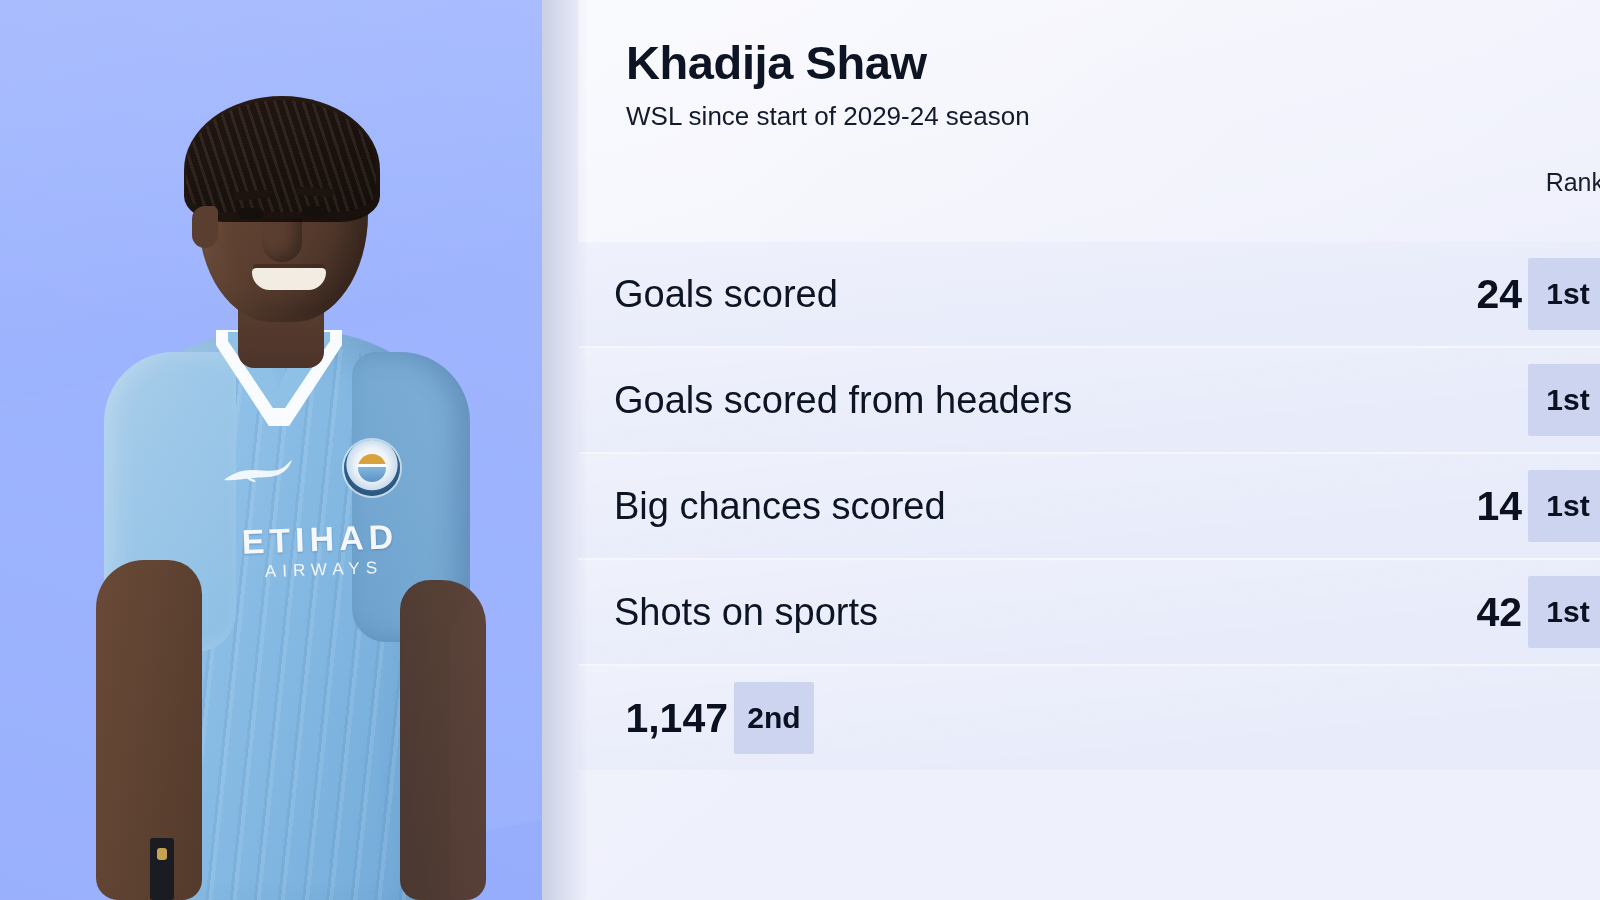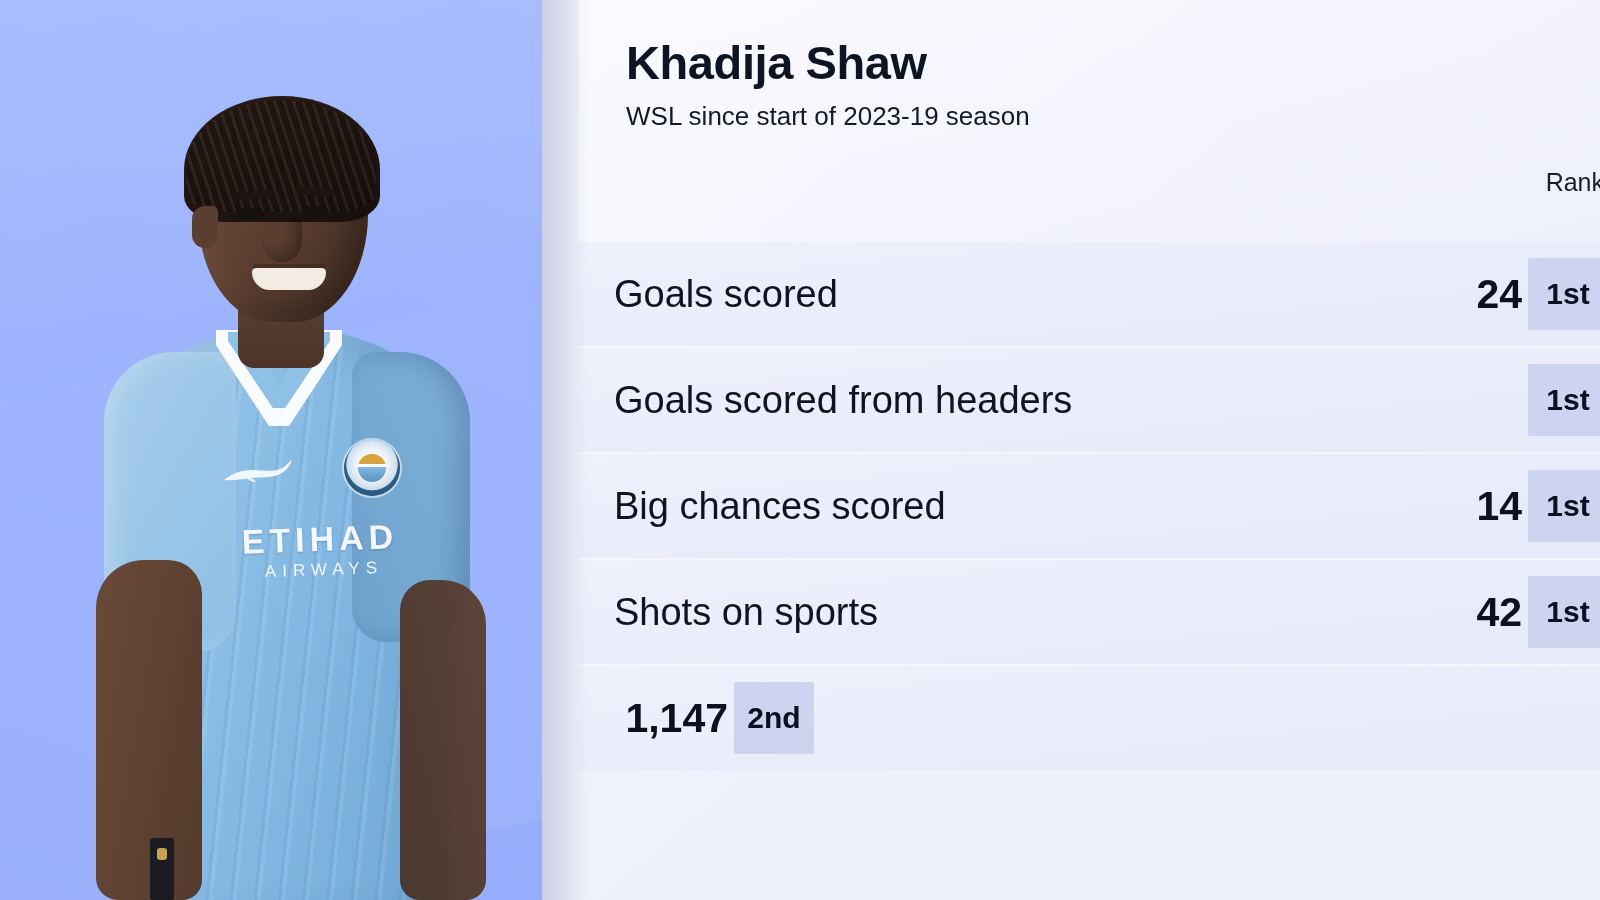--- a/index.html
+++ b/index.html
@@ -435,21 +435,21 @@
       <div class="pl-sponsor-sub">AIRWAYS</div>
       <div class="pl-tag"></div>
     </div>
   </div>
 
   <div class="stats-panel">
     <div class="stats-panel-sheen"></div>
 
     <div class="header">
       <h1 class="title">Khadija Shaw</h1>
-      <p class="subtitle">WSL since start of 2023-19 season</p>
+      <p class="subtitle">WSL since start of 2029-24 season</p>
     </div>
 
     <div class="rank-header">Rank</div>
 
     <div class="rows">
       <div class="row">
         <div class="row-label">Goals scored</div>
         <div class="row-value">24</div>
         <div class="row-rank">1st</div>
       </div>

